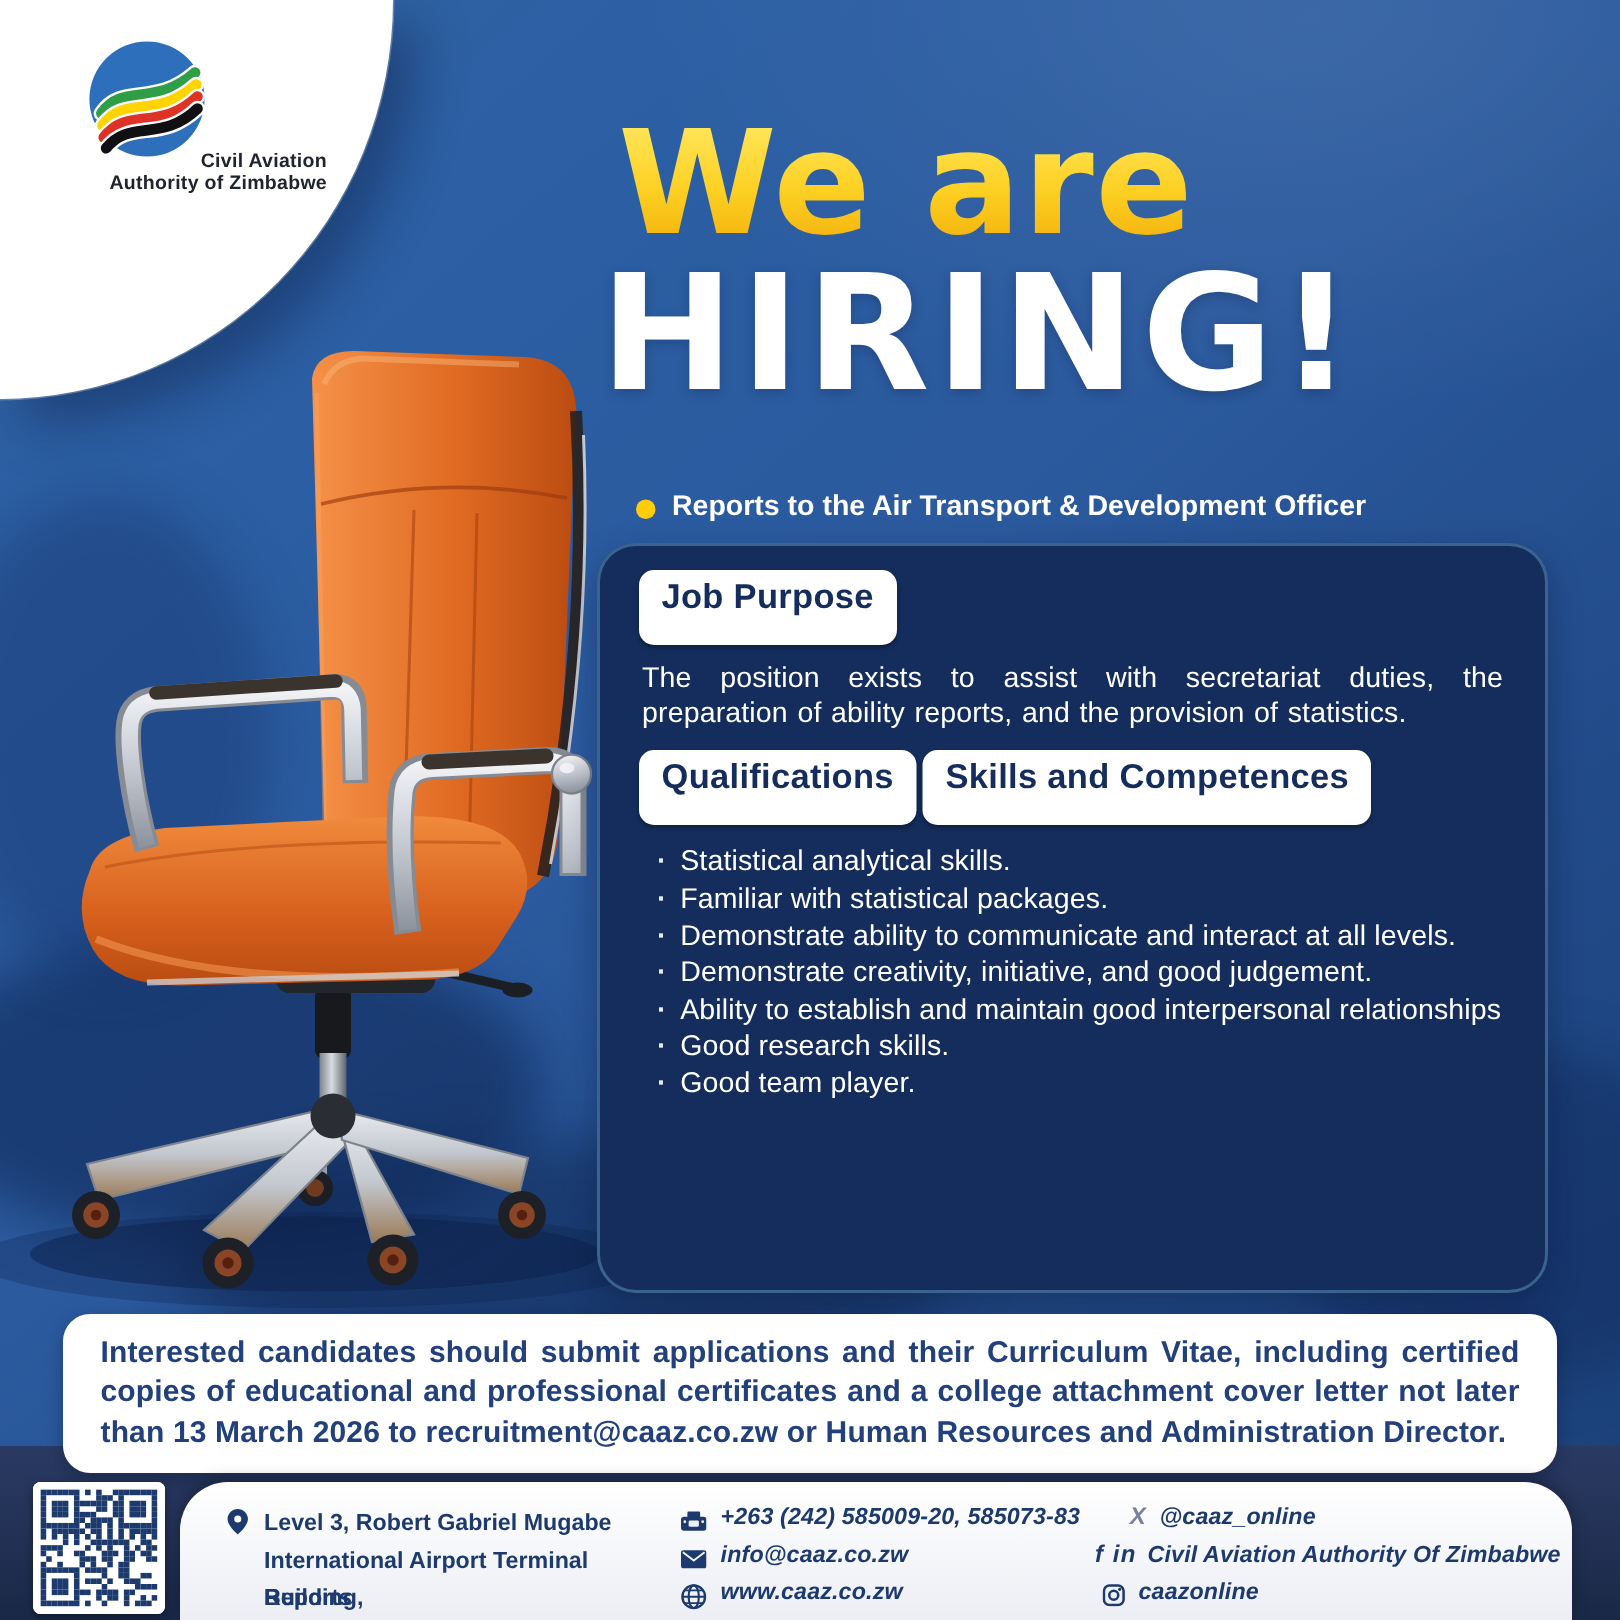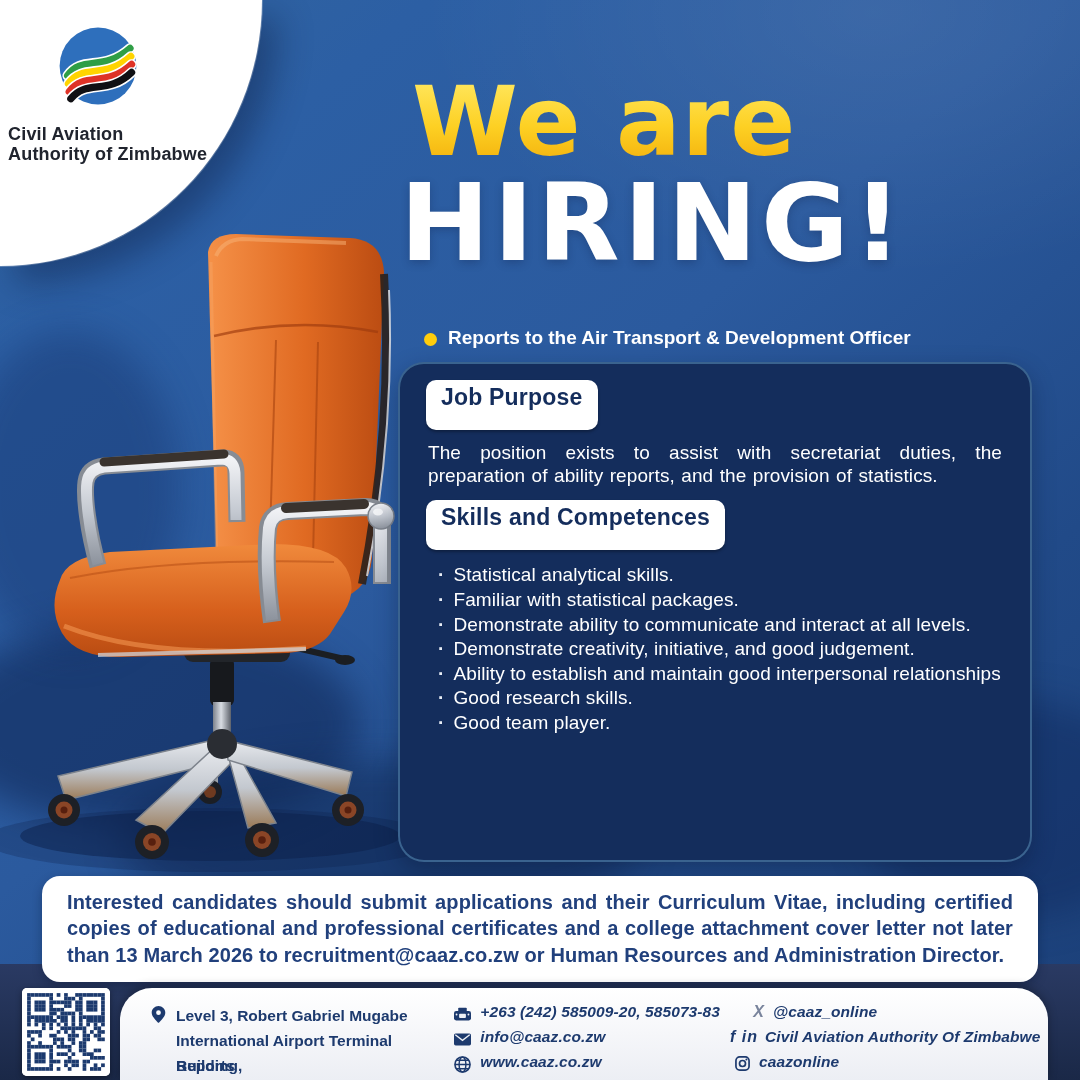--- a/index.html
+++ b/index.html
@@ -16,22 +16,22 @@
   .bg-b2 { left:120px; top:760px; width:520px; height:160px; background:rgba(10,30,72,.45); }
   .bg-b3 { left:860px; top:700px; width:300px; height:220px; background:rgba(13,36,84,.40); }
   .bg-b4 { left:-40px; top:330px; width:220px; height:320px; background:rgba(16,44,96,.35); }
   .bg-sheen { position:absolute; left:380px; top:-60px; width:760px; height:360px;
     background:radial-gradient(ellipse at 65% 20%, rgba(255,255,255,.08), rgba(255,255,255,0) 65%); pointer-events:none;}
 
   
   .corner-blob { position:absolute; left:0; top:0; width:262px; height:266px; background:#fff;
     border-radius:0 0 100% 0; box-shadow:0 0 0 1px rgba(255,255,255,.25), 16px 18px 34px rgba(8,22,55,.38); }
   .logo-circle { position:absolute; left:58px; top:26px; width:80px; height:80px; }
-  .logo-text { position:absolute; left:8px; top:124px; width:210px; text-align:left;
-    color:#20242e; font-weight:700; font-size:18px; line-height:1.12; letter-spacing:.2px; }
+  .logo-text { position:absolute; left:8px; top:100px; width:210px; text-align:right;
+    color:#20242e; font-weight:700; font-size:13px; line-height:1.12; letter-spacing:.2px; }
 
   
   .we-are { position:absolute; left:412px; top:74px; font-size:96px; font-weight:700;
     font-family:"DejaVu Sans", sans-serif; letter-spacing:1px; line-height:1;
     background:linear-gradient(180deg,#ffe456 12%,#fdd023 55%,#f2ad0a 100%);
     -webkit-background-clip:text; background-clip:text; color:transparent; }
   .hiring { position:absolute; left:400px; top:170px; font-size:107px; font-weight:700;
     font-family:"DejaVu Sans", sans-serif; letter-spacing:4px; line-height:1; color:#ffffff;
     text-shadow:0 3px 8px rgba(10,25,60,.25); }
   .position-pill { position:absolute; left:418px; top:280px; width:514px; height:42px;
@@ -213,20 +213,21 @@
   <div class="hiring">HIRING!</div>
   <div class="reports-line">
     <span class="reports-dot"></span>
     <span>Reports to the Air Transport &amp; Development Officer</span>
   </div>
 
   <div class="panel">
     <div class="sec-pill">Job Purpose</div>
     <p class="sec-body">The position exists to assist with secretariat duties, the preparation of ability reports, and the provision of statistics.</p>
 
+    <div class="sec-pill">Qualifications</div>
 
     <div class="sec-pill">Skills and Competences</div>
     <ul class="skills-list">
       <li>Statistical analytical skills.</li>
       <li>Familiar with statistical packages.</li>
       <li>Demonstrate ability to communicate and interact at all levels.</li>
       <li>Demonstrate creativity, initiative, and good judgement.</li>
       <li>Ability to establish and maintain good interpersonal relationships</li>
       <li>Good research skills.</li>
       <li>Good team player.</li>

